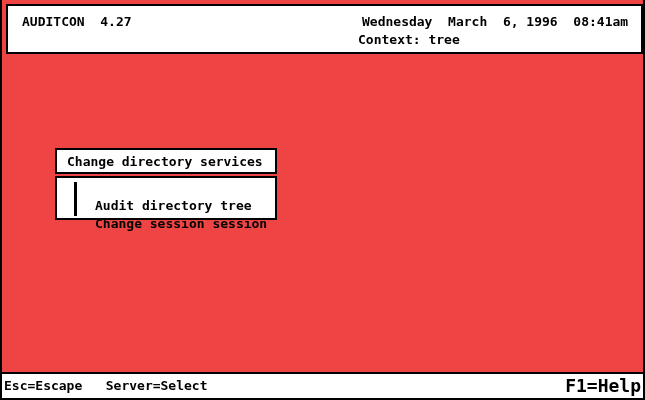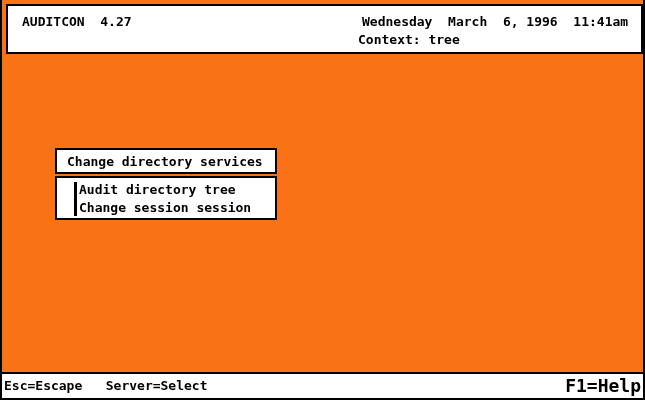--- a/index.html
+++ b/index.html
@@ -10,21 +10,21 @@
   }
   body {
     font-family: "DejaVu Sans Mono", "Liberation Mono", monospace;
   }
 
   
   .screen {
     position: relative;
     width: 645px;
     height: 400px;
-    background: #f97316;
+    background: #ef4444;
     color: #000000;
     overflow: hidden;
     box-sizing: border-box;
     border-left: 2px solid #000;
     border-right: 2px solid #000;
     border-bottom: 2px solid #000;
   }
 
   
   .header-box {
@@ -96,21 +96,21 @@
     left: 17px;
     top: 4px;
     width: 3px;
     height: 34px;
     background: #000;
   }
   .menu-list {
     position: absolute;
     left: 22px;
     top: 3px;
-    margin: 0;
+    margin: 16px;
     padding: 0;
     list-style: none;
   }
   .menu-item {
     white-space: pre;
     font-size: 13px;
     line-height: 18px;
     font-weight: bold;
     height: 18px;
     color: #000;
@@ -145,21 +145,21 @@
     font-weight: bold;
   }
 </style>
 </head>
 <body>
 
 <div class="screen">
 
   <div class="header-box">
     <div class="hdr-line hdr-app">AUDITCON  4.27</div>
-    <div class="hdr-line hdr-datetime">Wednesday  March  6, 1996  11:41am</div>
+    <div class="hdr-line hdr-datetime">Wednesday  March  6, 1996  08:41am</div>
     <div class="hdr-line hdr-context">Context: tree</div>
   </div>
 
   <div class="body-area">
 
     <div class="menu">
 
       <div class="menu-title-box">
         <div class="menu-title-text">Change directory services</div>
       </div>

